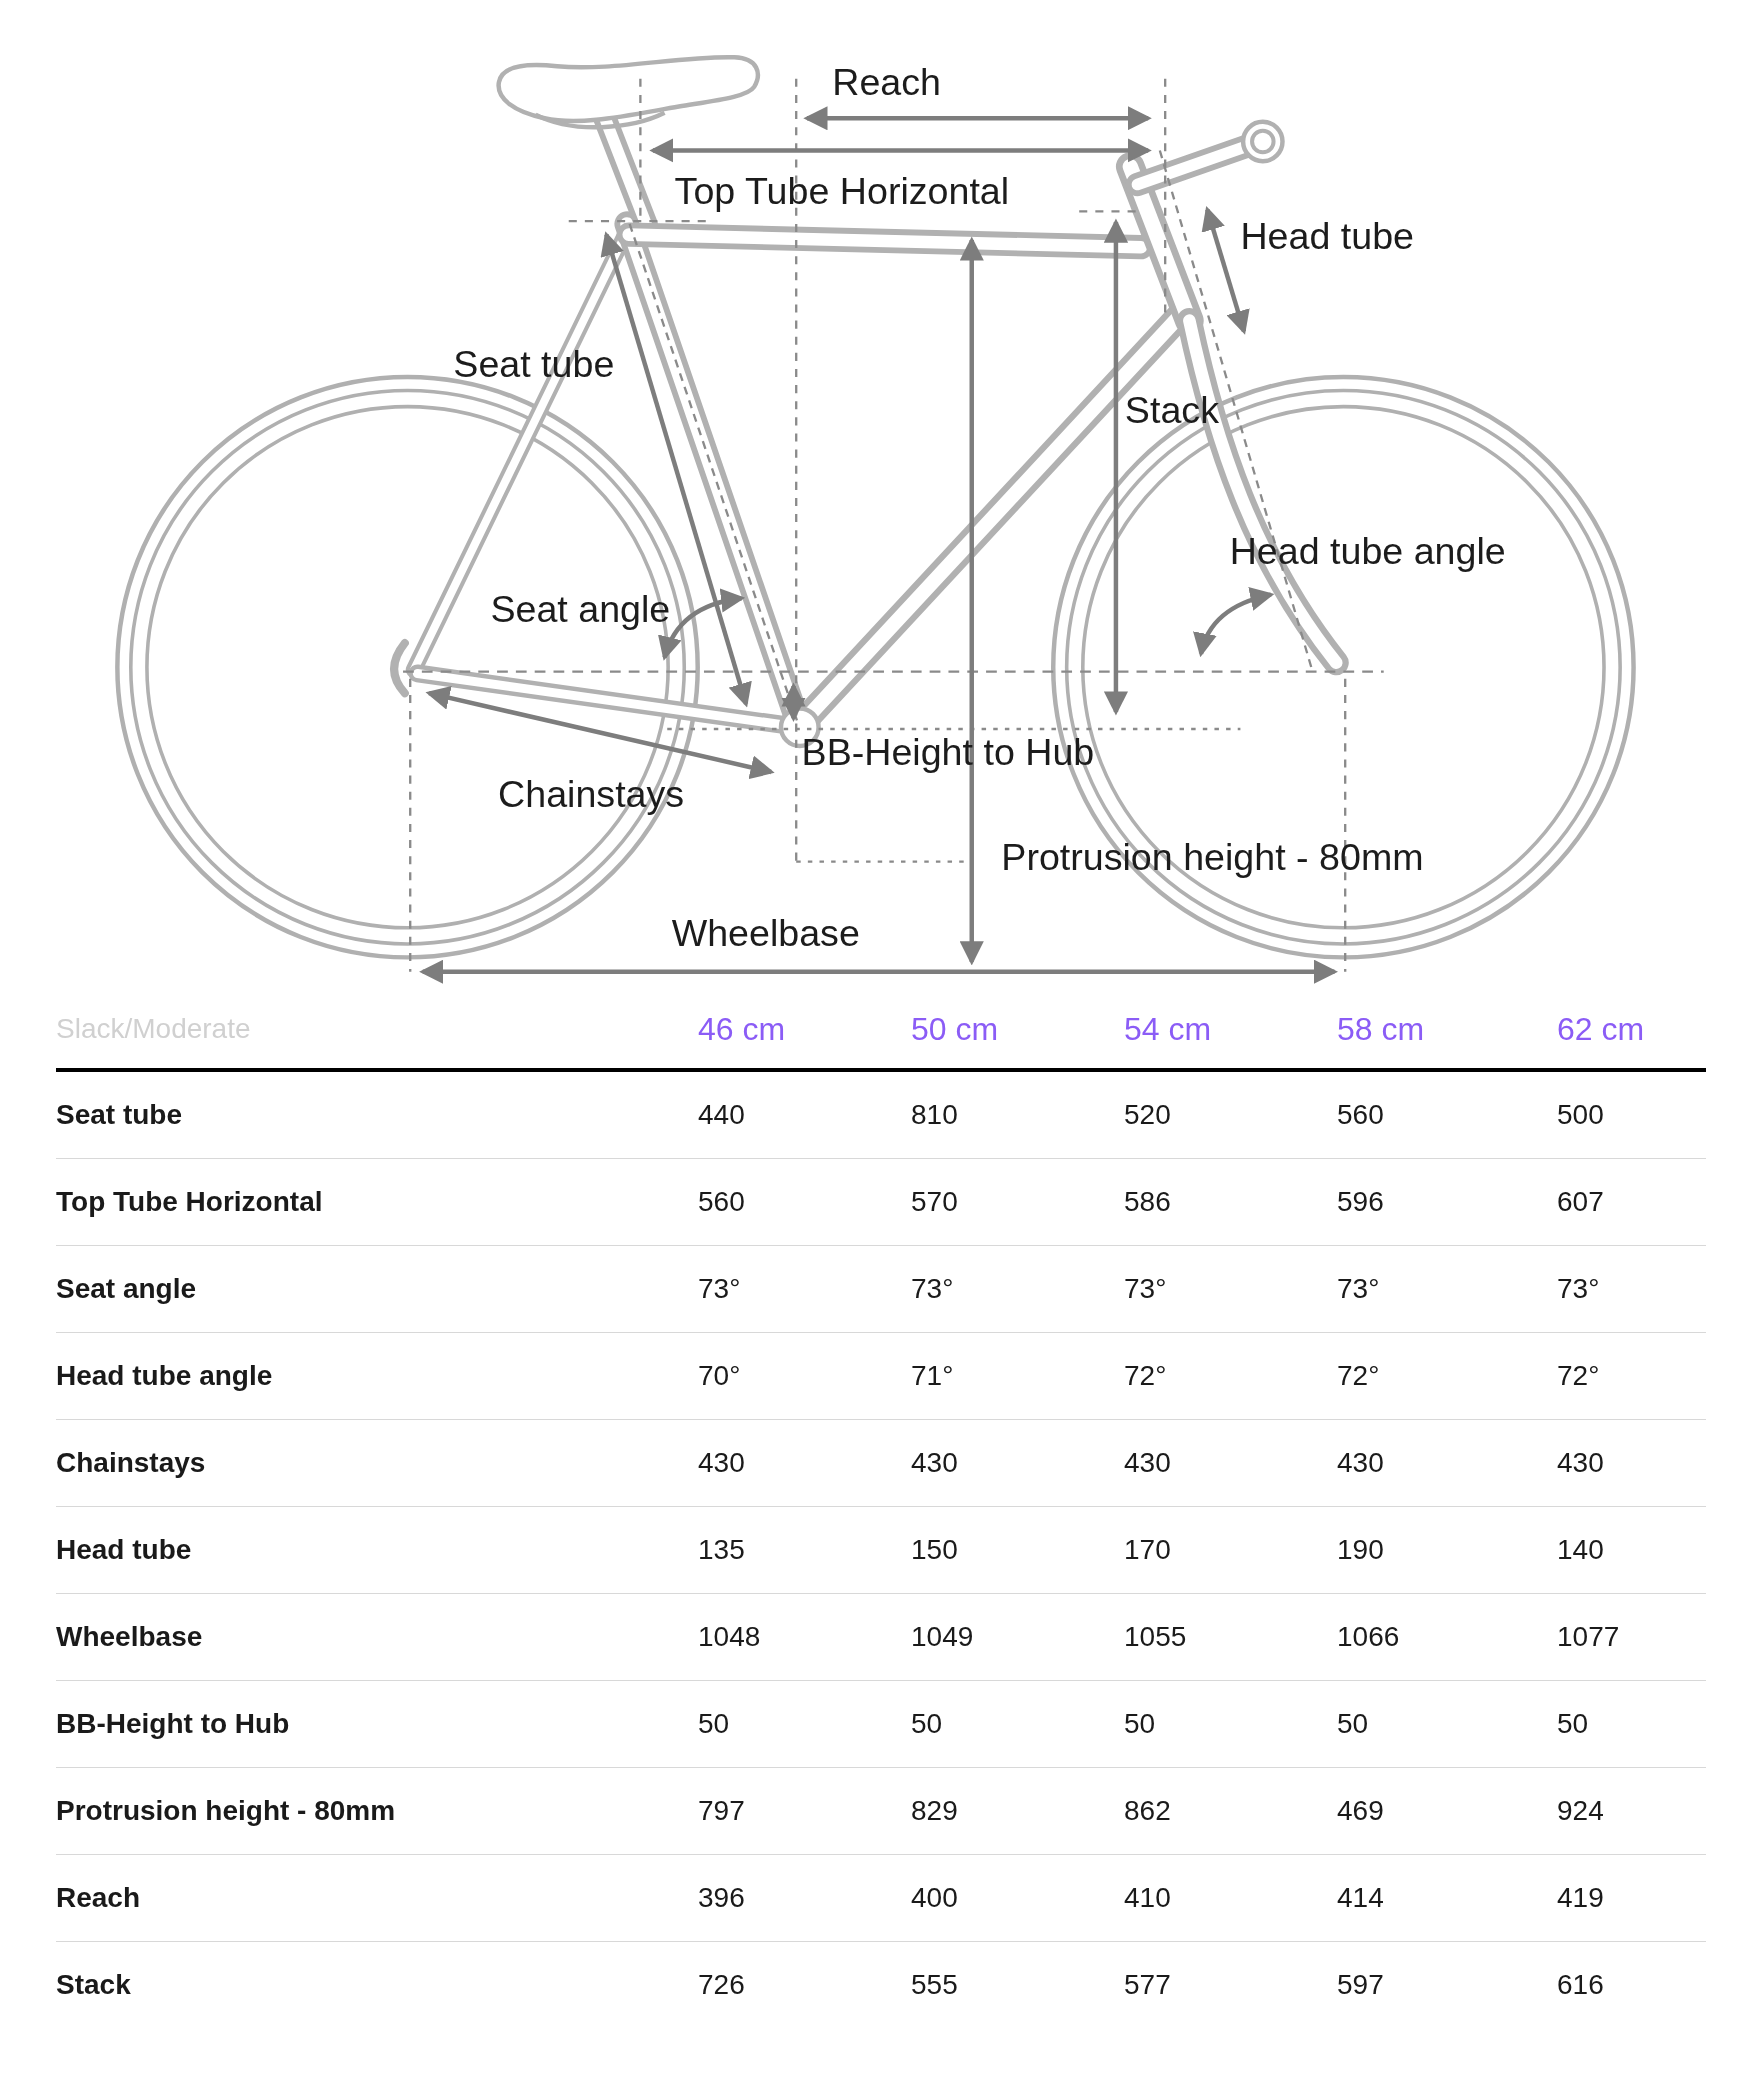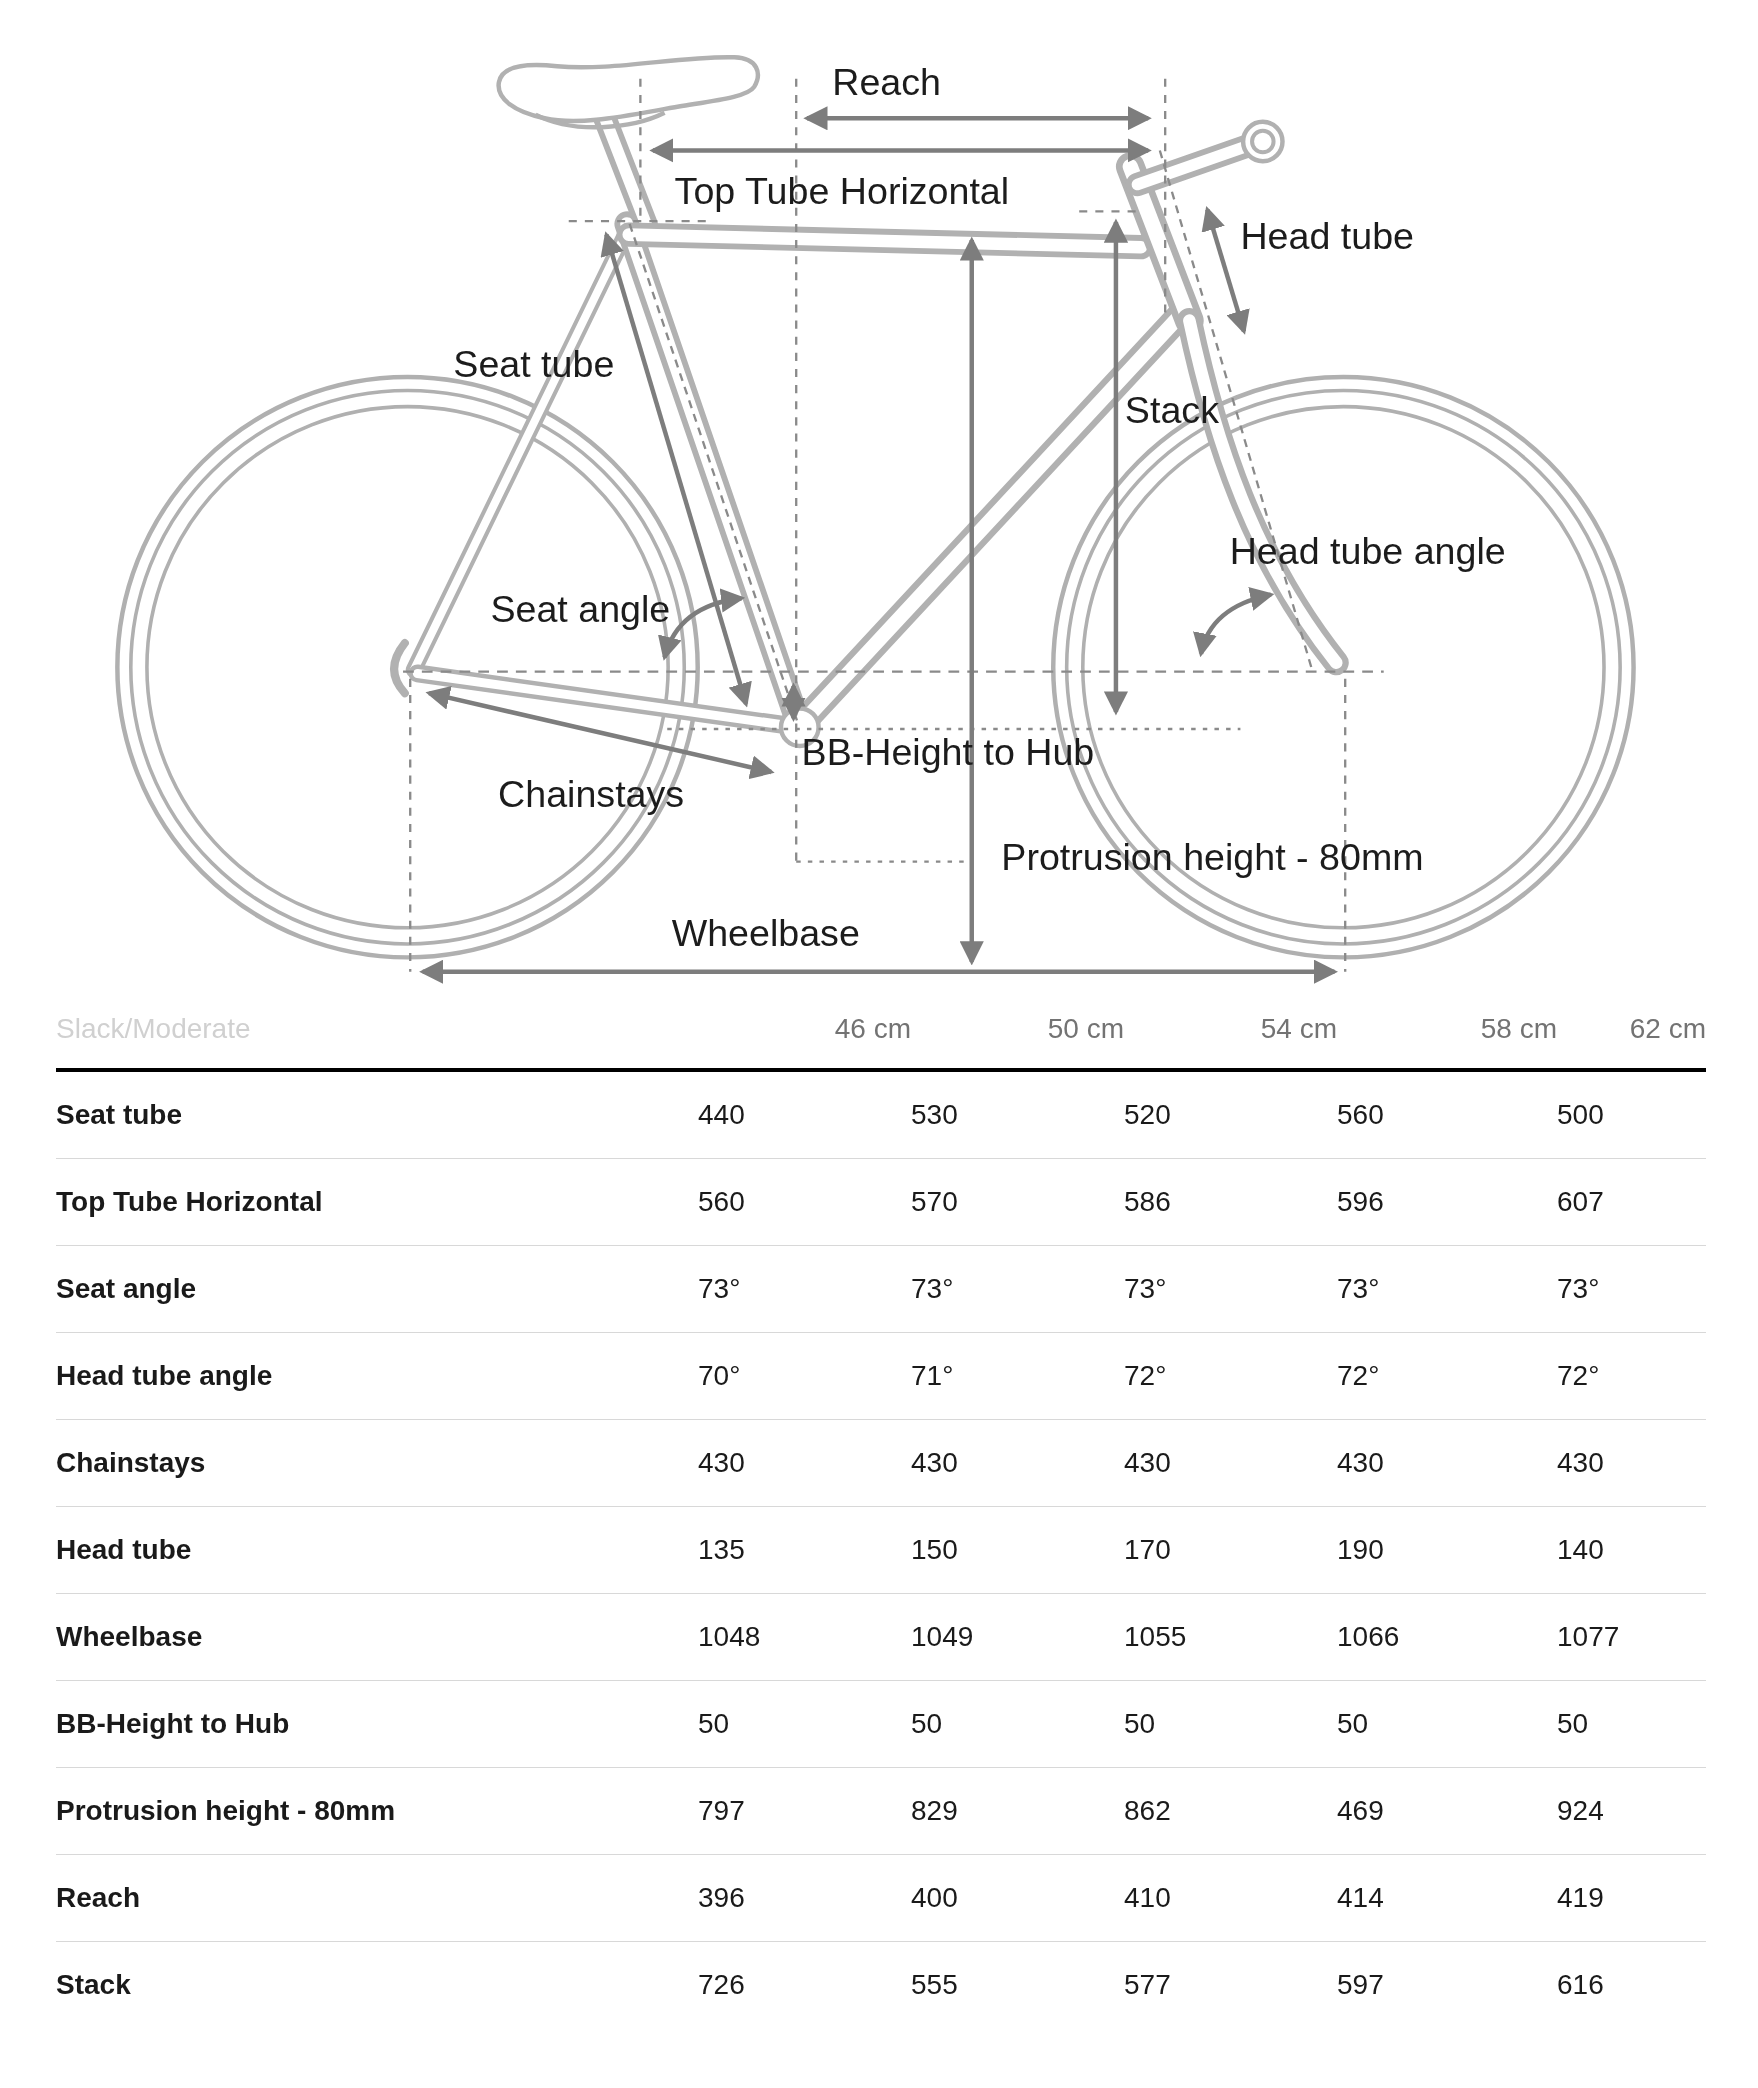--- a/index.html
+++ b/index.html
@@ -5,21 +5,21 @@
   html,body{margin:0;padding:0;background:#ffffff;}
   body{width:1759px;height:2089px;position:relative;font-family:"Liberation Sans",sans-serif;overflow:hidden;}
   #stage{position:absolute;inset:0;background:#fff;}
   svg text{fill:#1c1c1c;font-family:"Liberation Sans",sans-serif;font-size:42px;}
   .geo-table{position:absolute;left:56px;top:990px;width:1650px;}
   .gt-row{display:grid;grid-template-columns:642px 213px 213px 213px 220px 1fr;align-items:center;height:86px;border-bottom:1.8px solid #d8d8d8;}
   .gt-row.header{height:78px;border-bottom:4.5px solid #000;}
   .gt-row:last-child{border-bottom:none;}
   .gt-cell{font-size:28px;color:#1a1a1a;white-space:nowrap;}
   .gt-label{font-weight:700;}
-  .gt-sizecol{color:#737373;font-size:28px;text-align:right;}
+  .gt-sizecol{color:#8b5cf6;font-size:32px;}
   .gt-slack{color:#d0d0d0;font-size:28px;}
 </style>
 </head>
 <body>
 
 <div id="stage">
 
   <svg width="1759" height="1012" viewBox="0 0 1964 1130" style="position:absolute;left:0;top:0;">
     <defs>
       <marker id="ah" viewBox="0 0 10 10" refX="8.5" refY="5" markerWidth="5.4" markerHeight="5.4" orient="auto-start-reverse">
@@ -133,21 +133,21 @@
       <div class="gt-cell gt-sizecol">46 cm</div>
       <div class="gt-cell gt-sizecol">50 cm</div>
       <div class="gt-cell gt-sizecol">54 cm</div>
       <div class="gt-cell gt-sizecol">58 cm</div>
       <div class="gt-cell gt-sizecol">62 cm</div>
     </div>
 
     <div class="gt-row">
       <div class="gt-cell gt-label">Seat tube</div>
       <div class="gt-cell">440</div>
-      <div class="gt-cell">530</div>
+      <div class="gt-cell">810</div>
       <div class="gt-cell">520</div>
       <div class="gt-cell">560</div>
       <div class="gt-cell">500</div>
     </div>
     <div class="gt-row">
       <div class="gt-cell gt-label">Top Tube Horizontal</div>
       <div class="gt-cell">560</div>
       <div class="gt-cell">570</div>
       <div class="gt-cell">586</div>
       <div class="gt-cell">596</div>

